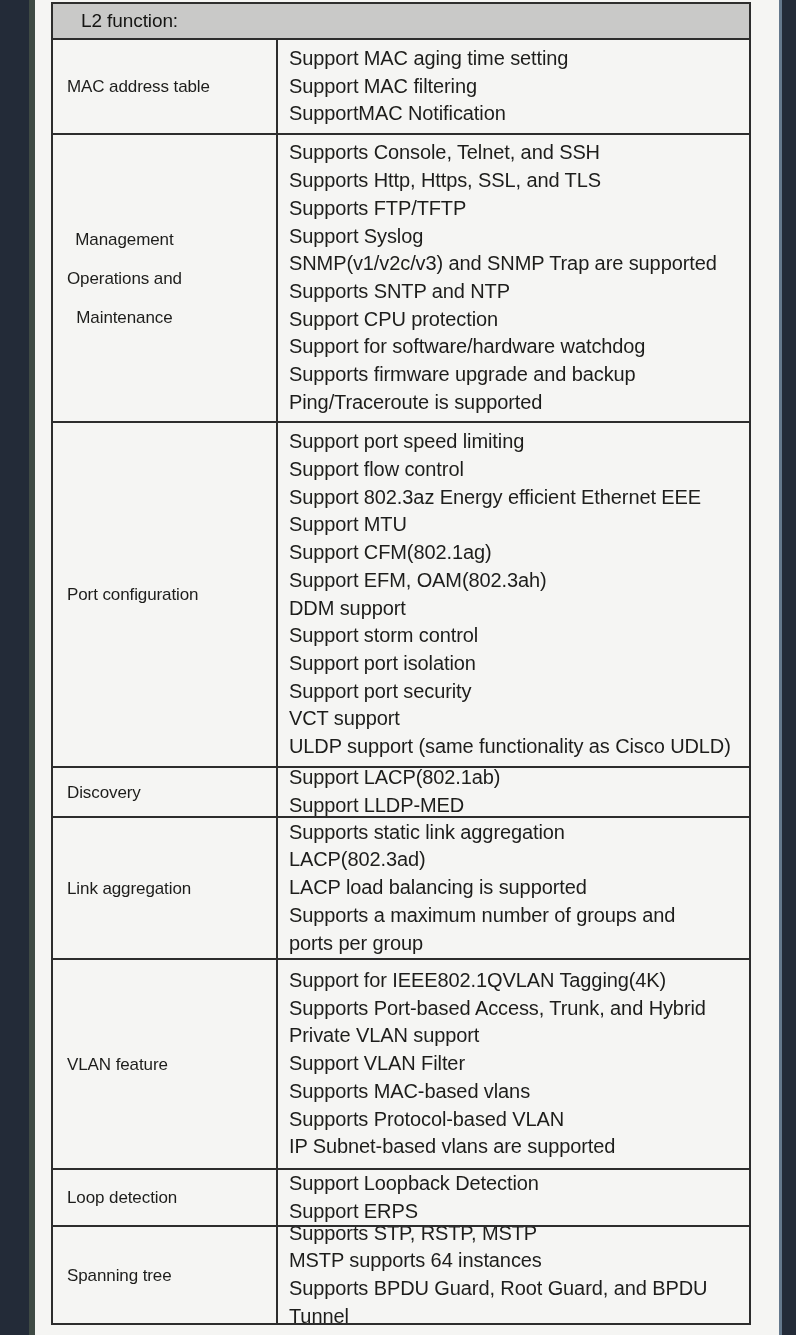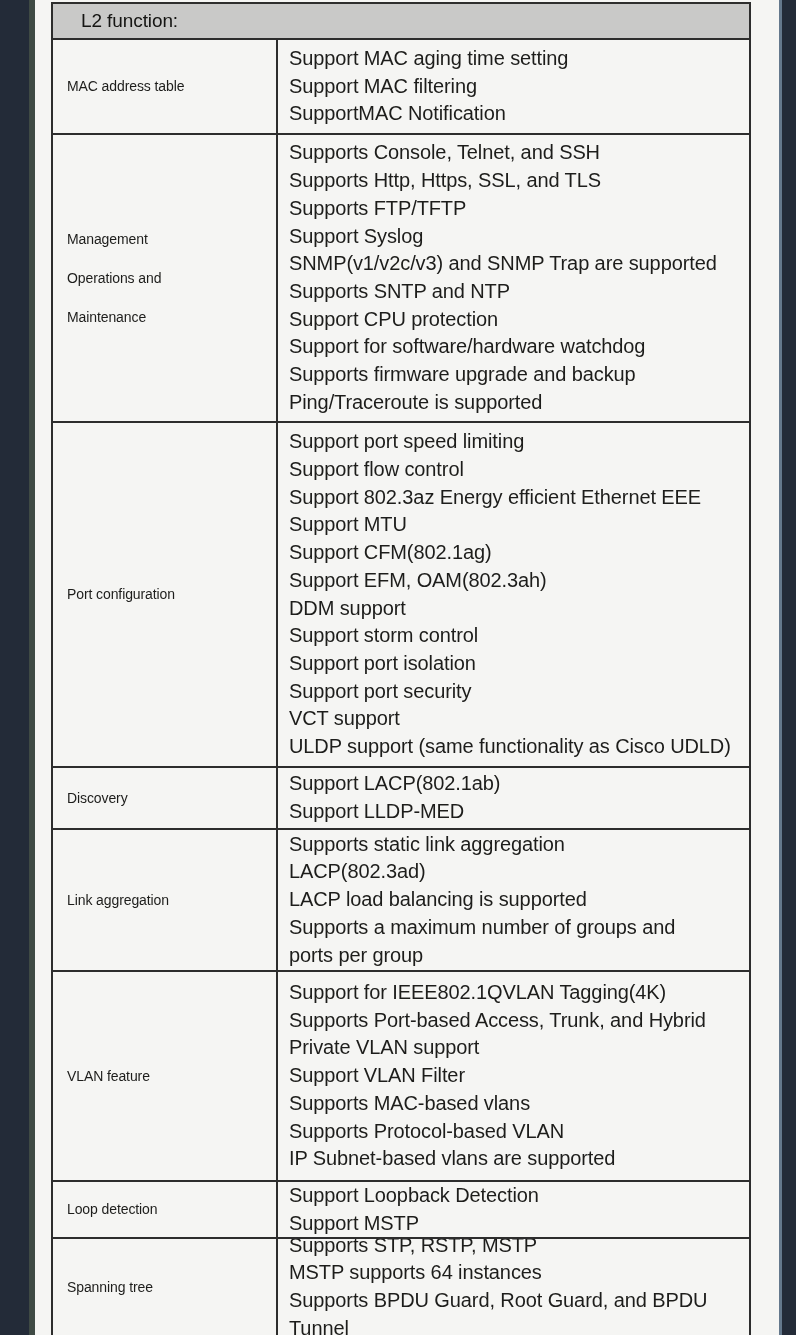--- a/index.html
+++ b/index.html
@@ -60,43 +60,44 @@
   }
   .label-cell {
     width: 225px;
     border-right: 2px solid #2d2d2d;
     box-sizing: border-box;
     display: flex;
     align-items: center;
     padding: 0 8px 0 14px;
   }
   .label {
-    font-size: 14px;
+    font-size: 17px;
     line-height: 39px;
     letter-spacing: -0.1px;
     white-space: pre-line;
+    text-align: center;
   }
   .feature-cell {
     flex: 1;
     display: flex;
     align-items: center;
     padding: 0 10px 0 11px;
     box-sizing: border-box;
     overflow: hidden;
   }
   .features {
     font-size: 20px;
     line-height: 27.7px;
     letter-spacing: -0.1px;
     white-space: pre-line;
   }
   .r1 { height: 93px;  }
   .r2 { height: 288px; }
   .r3 { height: 345px; }
-  .r4 { height: 62px;  }
+  .r4 { height: 50px;  }
   .r5 { height: 142px; }
   .r6 { height: 210px; }
   .r7 { height: 57px;  }
   .r8 { height: 98px;  }
 </style>
 </head>
 <body>
 
 <div class="edge-left"></div>
 <div class="edge-right"></div>
@@ -195,21 +196,21 @@
 IP Subnet-based vlans are supported</span>
     </div>
   </div>
 
   <div class="row r7">
     <div class="label-cell">
       <span class="label">Loop detection</span>
     </div>
     <div class="feature-cell">
       <span class="features">Support Loopback Detection
-Support MSTP</span>
+Support ERPS</span>
     </div>
   </div>
 
   <div class="row r8">
     <div class="label-cell">
       <span class="label">Spanning tree</span>
     </div>
     <div class="feature-cell">
       <span class="features">Supports STP, RSTP, MSTP
 MSTP supports 64 instances

